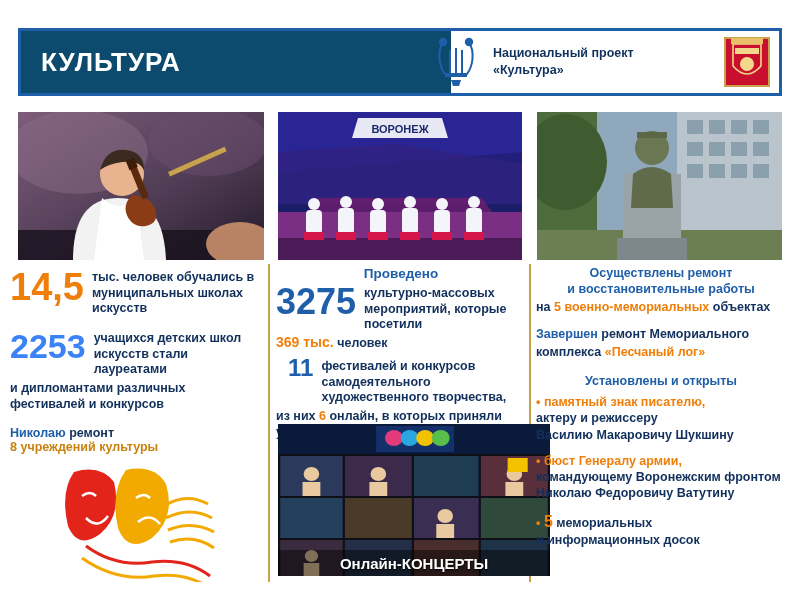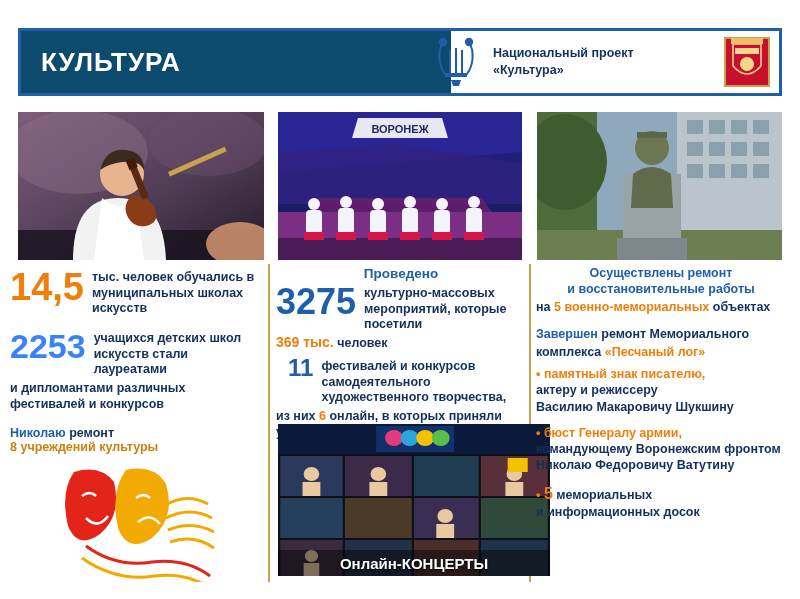--- a/index.html
+++ b/index.html
@@ -424,20 +424,21 @@
     <div class="r-block">
       <div class="r-text">
         <span style="color:#1f5fa9;">Завершен</span>
         <span>ремонт Мемориального</span>
       </div>
       <div class="r-text">
         <span>комплекса</span>
         <span class="org">«Песчаный лог»</span>
       </div>
     </div>
+    <div class="r-center" style="margin-top:14px;">Установлены и открыты</div>
     <div class="r-text" style="margin-top:6px;">
       <span class="bullet-org">•</span>
       <span class="org">памятный знак писателю,</span>
       <div>актеру и режиссеру</div>
       <div>Василию Макаровичу Шукшину</div>
     </div>
     <div class="r-text" style="margin-top:10px;">
       <span class="bullet-org">•</span>
       <span class="org">бюст Генералу армии,</span>
       <div>командующему Воронежским фронтом</div>

